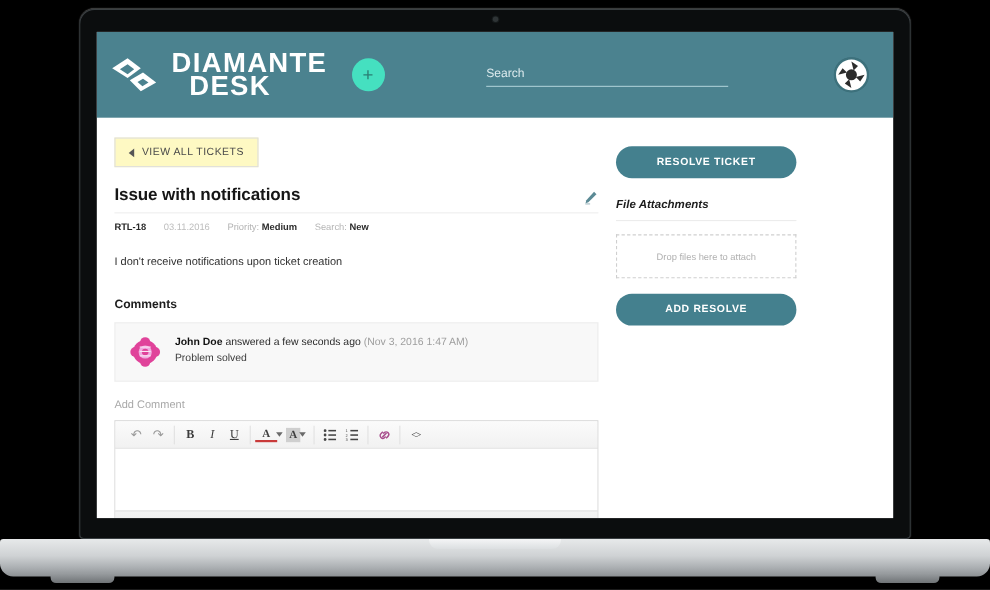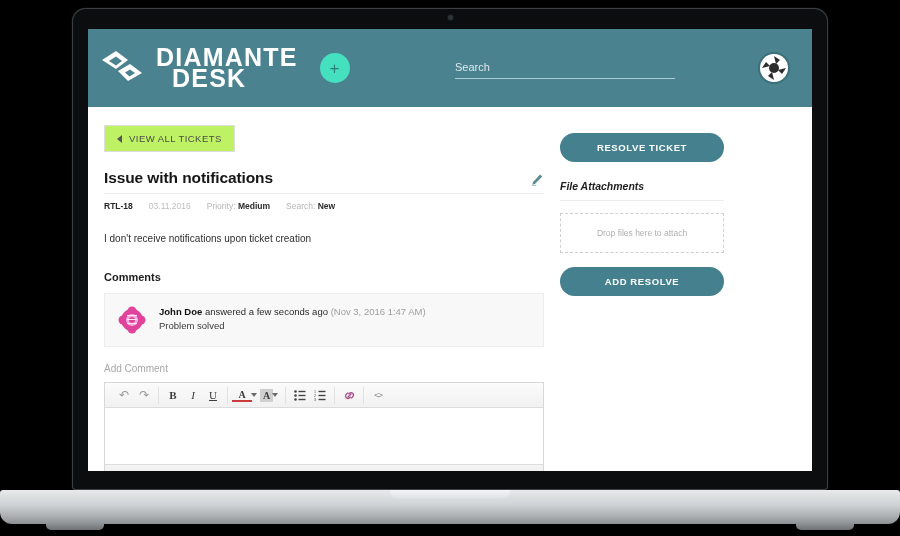--- a/index.html
+++ b/index.html
@@ -50,57 +50,57 @@
   .foot { position: absolute; top: 521px; width: 58px; height: 9px;
     background: linear-gradient(180deg,#9a9ea1,#6f7376); border-radius: 0 0 5px 5px; }
   .foot.l { left: 46px; }
   .foot.r { left: 796px; }
 
   
   .app-header {
     position: relative; height: 78px; background: #4b828f;
     display: flex; align-items: center;
   }
-  .logo-wrap { display: flex; align-items: flex-start; margin-left: 10px; }
+  .logo-wrap { display: flex; align-items: flex-end; margin-left: 10px; }
   .logo-mark { width: 54px; height: 40px; flex: none; }
   .logo-text { margin-left: 4px; line-height: 0.83; }
   .logo-text div {
     color: #ffffff; font-weight: 700; font-size: 25px;
     letter-spacing: 1.2px; font-family: "Liberation Sans", sans-serif;
   }
   .logo-text .l2 { margin-left: 16px; }
   .add-btn {
     width: 30px; height: 30px; border-radius: 50%;
     background: #45e0c0; margin-left: 22px;
     display: flex; align-items: center; justify-content: center;
     color: #2b7f74; font-size: 17px; line-height: 1; cursor: pointer;
     border: none;
   }
-  .search-wrap { position: absolute; left: 367px; top: 28px; width: 220px; }
+  .search-wrap { position: absolute; left: 354px; top: 28px; width: 220px; }
   .search-input {
     width: 100%; background: transparent; border: none;
     border-bottom: 1px solid #a9cdd4; color: #eaf4f6;
     font-size: 11px; padding: 0 0 5px 0; outline: none;
     font-family: "Liberation Sans", sans-serif;
   }
   .search-input::placeholder { color: #dceaed; }
   .user-avatar {
     position: absolute; right: 22px; top: 23px;
     width: 32px; height: 32px; border-radius: 50%;
     overflow: hidden; cursor: pointer; background: #3b6d79;
   }
 
   
   .page { display: flex; padding: 18px 16px 0 16px; gap: 16px; }
   .col-main { width: 440px; }
   .col-side { width: 164px; padding-top: 8px; }
 
   .back-btn {
     display: inline-flex; align-items: center; gap: 7px;
-    border: 1px solid #dededd; background: #bef264;
+    border: 1px solid #dededd; background: #fef9c3;
     padding: 7px 12px; cursor: pointer;
     font-size: 9.5px; letter-spacing: .45px; color: #4a4a4a;
     font-family: "Liberation Sans", sans-serif;
   }
   .back-caret {
     width: 0; height: 0;
     border-top: 4px solid transparent; border-bottom: 4px solid transparent;
     border-right: 5px solid #555;
   }
 

